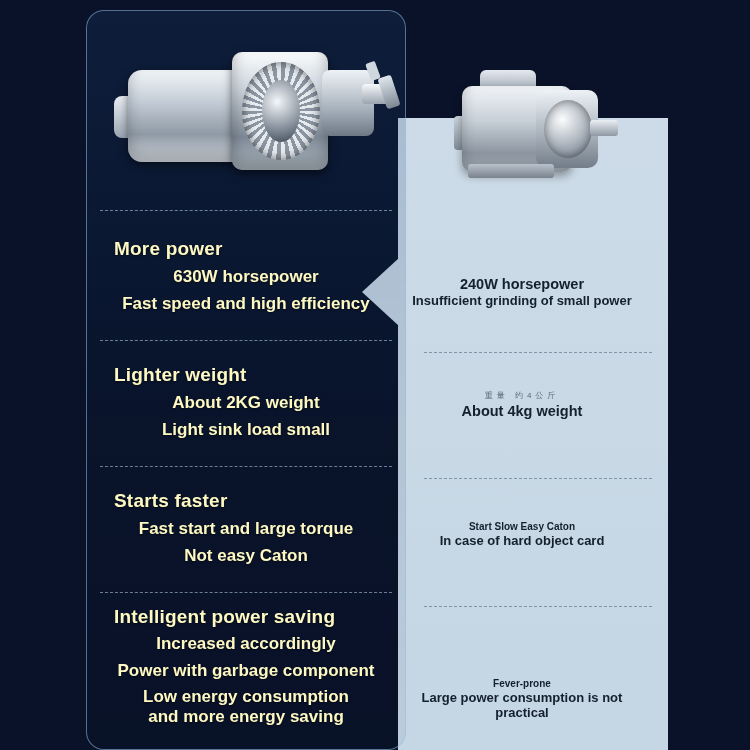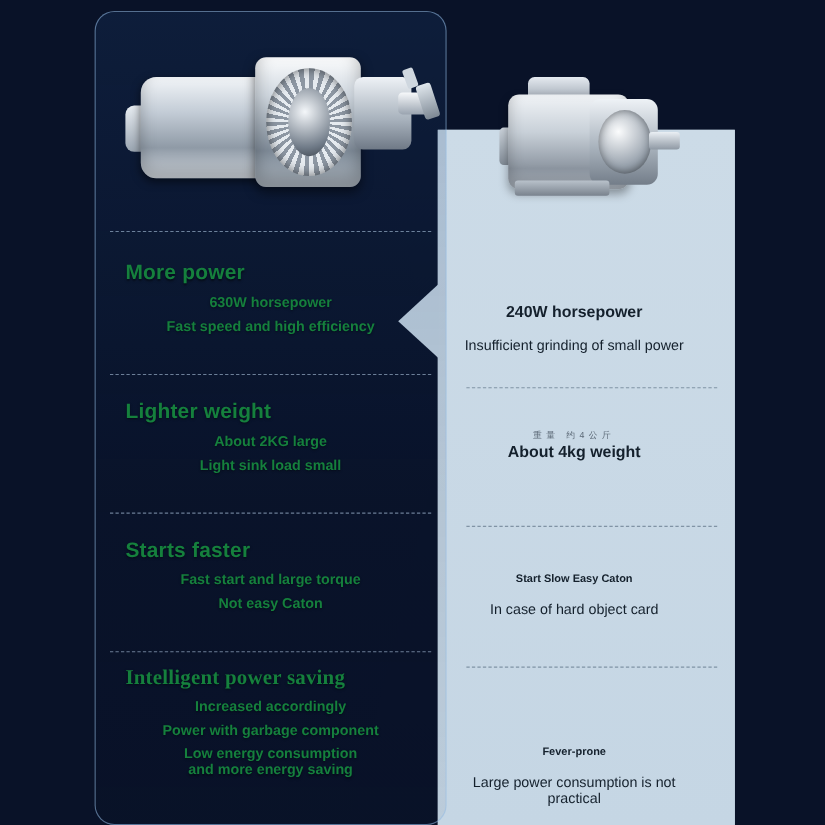--- a/index.html
+++ b/index.html
@@ -158,37 +158,37 @@
     border-top:1px dashed rgba(190,215,240,.55);
     height:0;
   }
   .dashed-dark{
     position:absolute;
     border-top:1px dashed rgba(90,110,130,.65);
     height:0;
   }
   .left-col{
     position:absolute;left:100px;width:292px;
-    text-align:center;color:#15803d;
+    text-align:center;color:#fef9c3;
   }
   .l-head{
     font-size:19px;font-weight:bold;letter-spacing:.2px;
     text-align:left;padding-left:14px;
     text-shadow:0 1px 2px rgba(0,0,0,.5);
   }
   .l-sub{
-    font-size:13px;font-weight:bold;margin-top:7px;
+    font-size:17px;font-weight:bold;margin-top:7px;
     text-shadow:0 1px 2px rgba(0,0,0,.45);
   }
   .right-col{
     position:absolute;left:406px;width:232px;
     text-align:center;color:#14202c;
   }
   .r-head{font-size:14.5px;font-weight:bold;}
-  .r-sub{font-size:13px;font-weight:normal;margin-top:14px;}
+  .r-sub{font-size:13px;font-weight:bold;margin-top:1px;}
   .r-head-big{font-size:10px;font-weight:bold;}
   .tiny-cjk{
     font-size:8px;color:#5b6876;letter-spacing:4px;
     margin-bottom:2px;
   }
 </style>
 </head>
 <body>
 
 <div id="page">
@@ -232,36 +232,36 @@
   <div class="left-col" style="top:238px;">
     <div class="l-head">More power</div>
     <div class="l-sub">630W horsepower</div>
     <div class="l-sub">Fast speed and high efficiency</div>
   </div>
 
   <div class="dashed" style="left:100px;top:340px;width:292px;"></div>
 
   <div class="left-col" style="top:364px;">
     <div class="l-head">Lighter weight</div>
-    <div class="l-sub">About 2KG large</div>
+    <div class="l-sub">About 2KG weight</div>
     <div class="l-sub">Light sink load small</div>
   </div>
 
   <div class="dashed" style="left:100px;top:466px;width:292px;"></div>
 
   <div class="left-col" style="top:490px;">
     <div class="l-head">Starts faster</div>
     <div class="l-sub">Fast start and large torque</div>
     <div class="l-sub">Not easy Caton</div>
   </div>
 
   <div class="dashed" style="left:100px;top:592px;width:292px;"></div>
 
   <div class="left-col" style="top:606px;">
-    <div class="l-head" style="line-height:21px;font-family:Liberation Serif, serif;">Intelligent power saving</div>
+    <div class="l-head" style="line-height:21px;">Intelligent power saving</div>
     <div class="l-sub">Increased accordingly</div>
     <div class="l-sub">Power with garbage component</div>
     <div class="l-sub" style="margin-top:6px;">Low energy consumption</div>
     <div class="l-sub" style="margin-top:0px;">and more energy saving</div>
   </div>
 
   <div class="right-col" style="top:276px;">
     <div class="r-head">240W horsepower</div>
     <div class="r-sub">Insufficient grinding of small power</div>
   </div>

